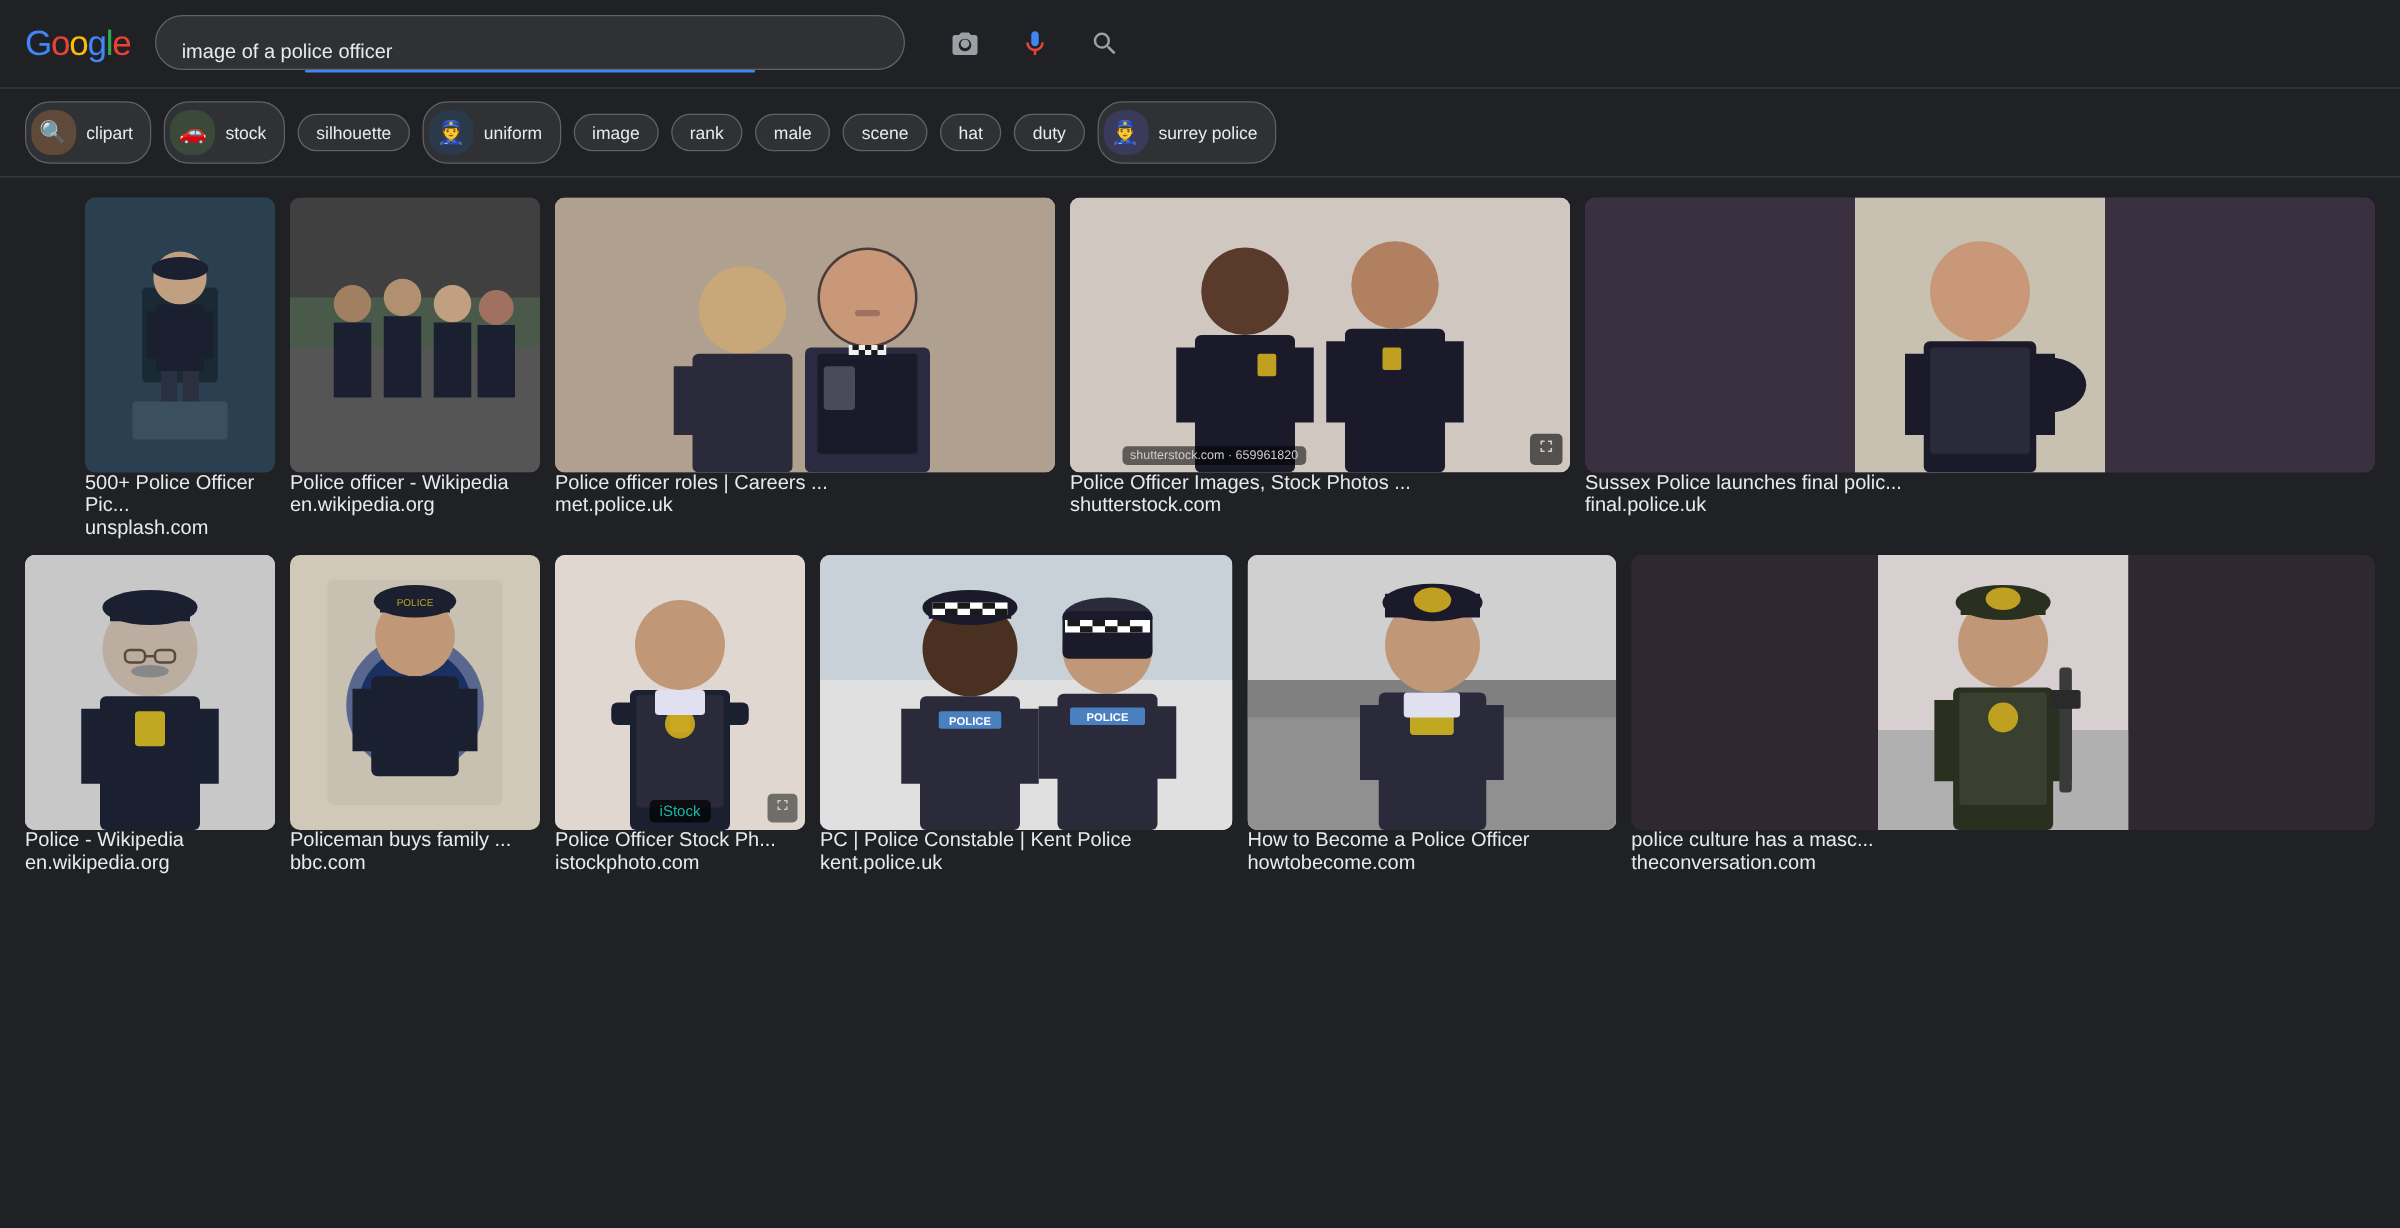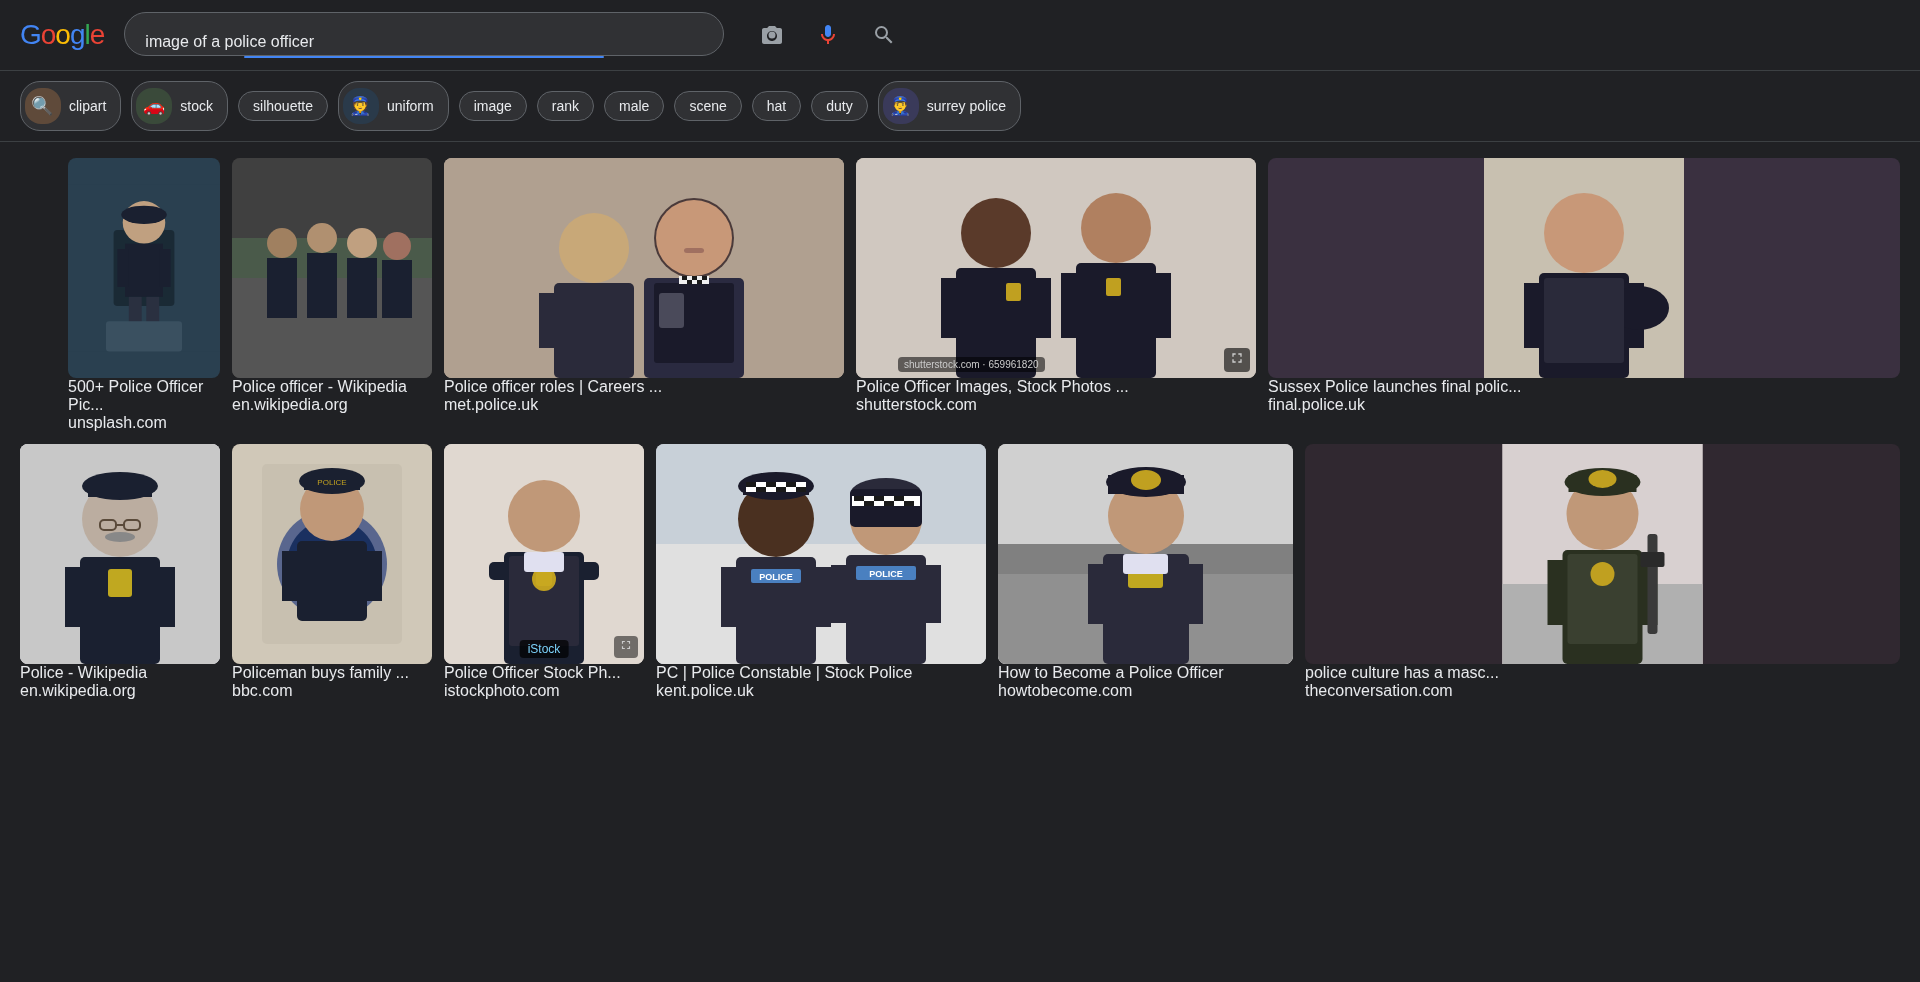--- a/index.html
+++ b/index.html
@@ -446,21 +446,21 @@
         <rect x="45" y="118" width="55" height="18" rx="5" fill="#1a2030"></rect>
         <rect x="100" y="118" width="55" height="18" rx="5" fill="#1a2030"></rect>
 
         <rect x="65" y="112" width="70" height="90" rx="3" fill="#2a2a3a"></rect>
 
         <circle cx="100" cy="135" r="12" fill="#c0a020"></circle>
         <rect x="92" y="128" width="16" height="14" rx="3" fill="#c8a820"></rect>
 
         <rect x="80" y="108" width="40" height="20" rx="3" fill="#e0e0f0"></rect>
       </svg>
-      <div style="position:absolute; bottom:6px; left:50%; transform:translateX(-50%); background:rgba(0,0,0,0.7); border-radius:4px; padding:2px 8px; font-size:12px; color:#7dd3fc;text-align:center;">iStock</div>
+      <div style="position:absolute; bottom:6px; left:50%; transform:translateX(-50%); background:rgba(0,0,0,0.7); border-radius:4px; padding:2px 8px; font-size:12px; color:#14b8a6;text-align:center;">iStock</div>
       <div style="position:absolute; bottom:6px; right:6px; background:rgba(0,0,0,0.5); border-radius:4px; padding:2px 5px;">
         <svg width="14" height="14" viewBox="0 0 24 24" fill="#ccc">
             <path d="M7 14H5v5h5v-2H7v-3zm-2-4h2V7h3V5H5v5zm12 7h-3v2h5v-5h-2v3zM14 5v2h3v3h2V5h-5z"></path>
           </svg>
       </div>
     </div>
     <div class="img-caption">Police Officer Stock Ph...</div>
     <div class="img-source">istockphoto.com</div>
   </div>
 
@@ -505,21 +505,21 @@
         <rect x="218" y="52" width="10" height="5" fill="#1a1a1a"></rect>
         <rect x="238" y="52" width="10" height="5" fill="#1a1a1a"></rect>
         <rect x="208" y="57" width="10" height="5" fill="#1a1a1a"></rect>
         <rect x="228" y="57" width="10" height="5" fill="#1a1a1a"></rect>
         <rect x="248" y="57" width="10" height="5" fill="#1a1a1a"></rect>
 
         <rect x="200" y="122" width="60" height="14" rx="2" fill="#4a80c0"></rect>
         <text x="230" y="133" text-anchor="middle" fill="white" font-size="9" font-weight="bold">POLICE</text>
       </svg>
     </div>
-    <div class="img-caption">PC | Police Constable | Stock Police</div>
+    <div class="img-caption">PC | Police Constable | Kent Police</div>
     <div class="img-source">kent.police.uk</div>
   </div>
 
   <div style="flex: 0 0 295px; cursor:pointer;">
     <div class="img-box" style="background: #282828; height: 220px; border-radius:8px; position:relative; overflow:hidden;">
       <svg width="100%" height="100%" viewBox="0 0 295 220" xmlns="http://www.w3.org/2000/svg">
         <rect width="295" height="220" fill="#c8c8c8"></rect>
 
         <rect x="0" y="0" width="295" height="220" fill="#d0d0d0"></rect>
 

